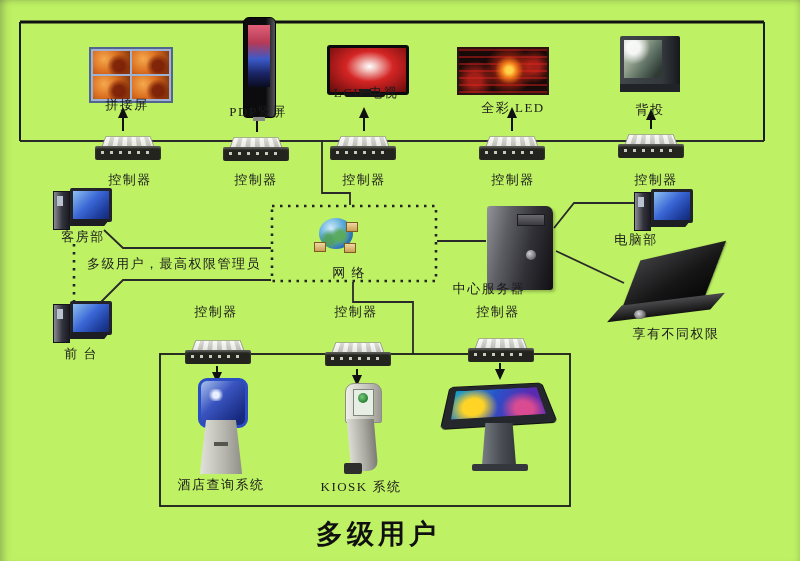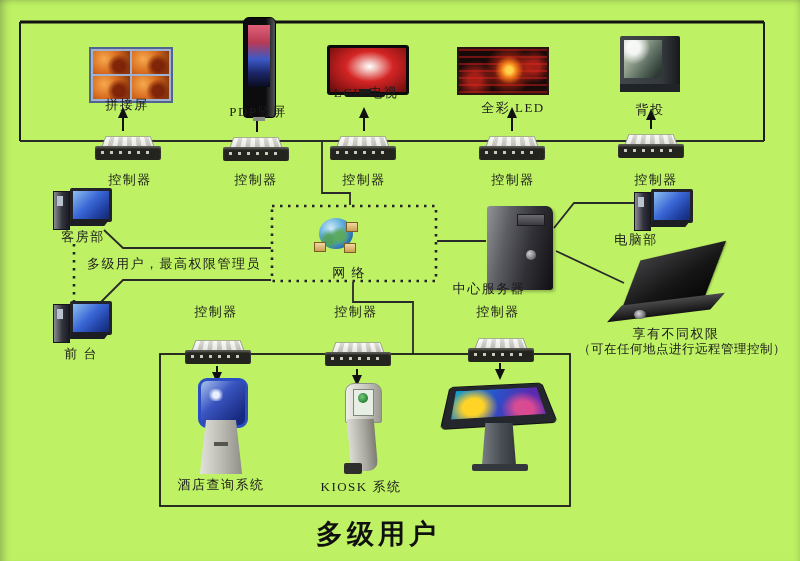--- a/index.html
+++ b/index.html
@@ -264,21 +264,20 @@
       <i class="kb"></i>
     </div>
   <div class="lbl" style="left:636px;top:233px">电脑部</div>
 
   <div class="laptop" style="left:612px;top:252px">
       <i class="lid"></i>
       <i class="base"></i>
       <i class="hinge"></i>
     </div>
   <div class="lbl" style="left:676px;top:327px">享有不同权限</div>
-  <div class="lbl small" style="left:682px;top:343px">（可在任何地点进行远程管理控制）</div>
 
   <div class="pc" style="left:53px;top:188px">
       <i class="tw"></i>
       <i class="mon"></i>
       <i class="kb"></i>
     </div>
   <div class="lbl" style="left:83px;top:230px">客房部</div>
   <div class="lbl-left" style="left:87px;top:257px">多级用户，最高权限管理员</div>
   <div class="pc" style="left:53px;top:301px">
       <i class="tw"></i>

